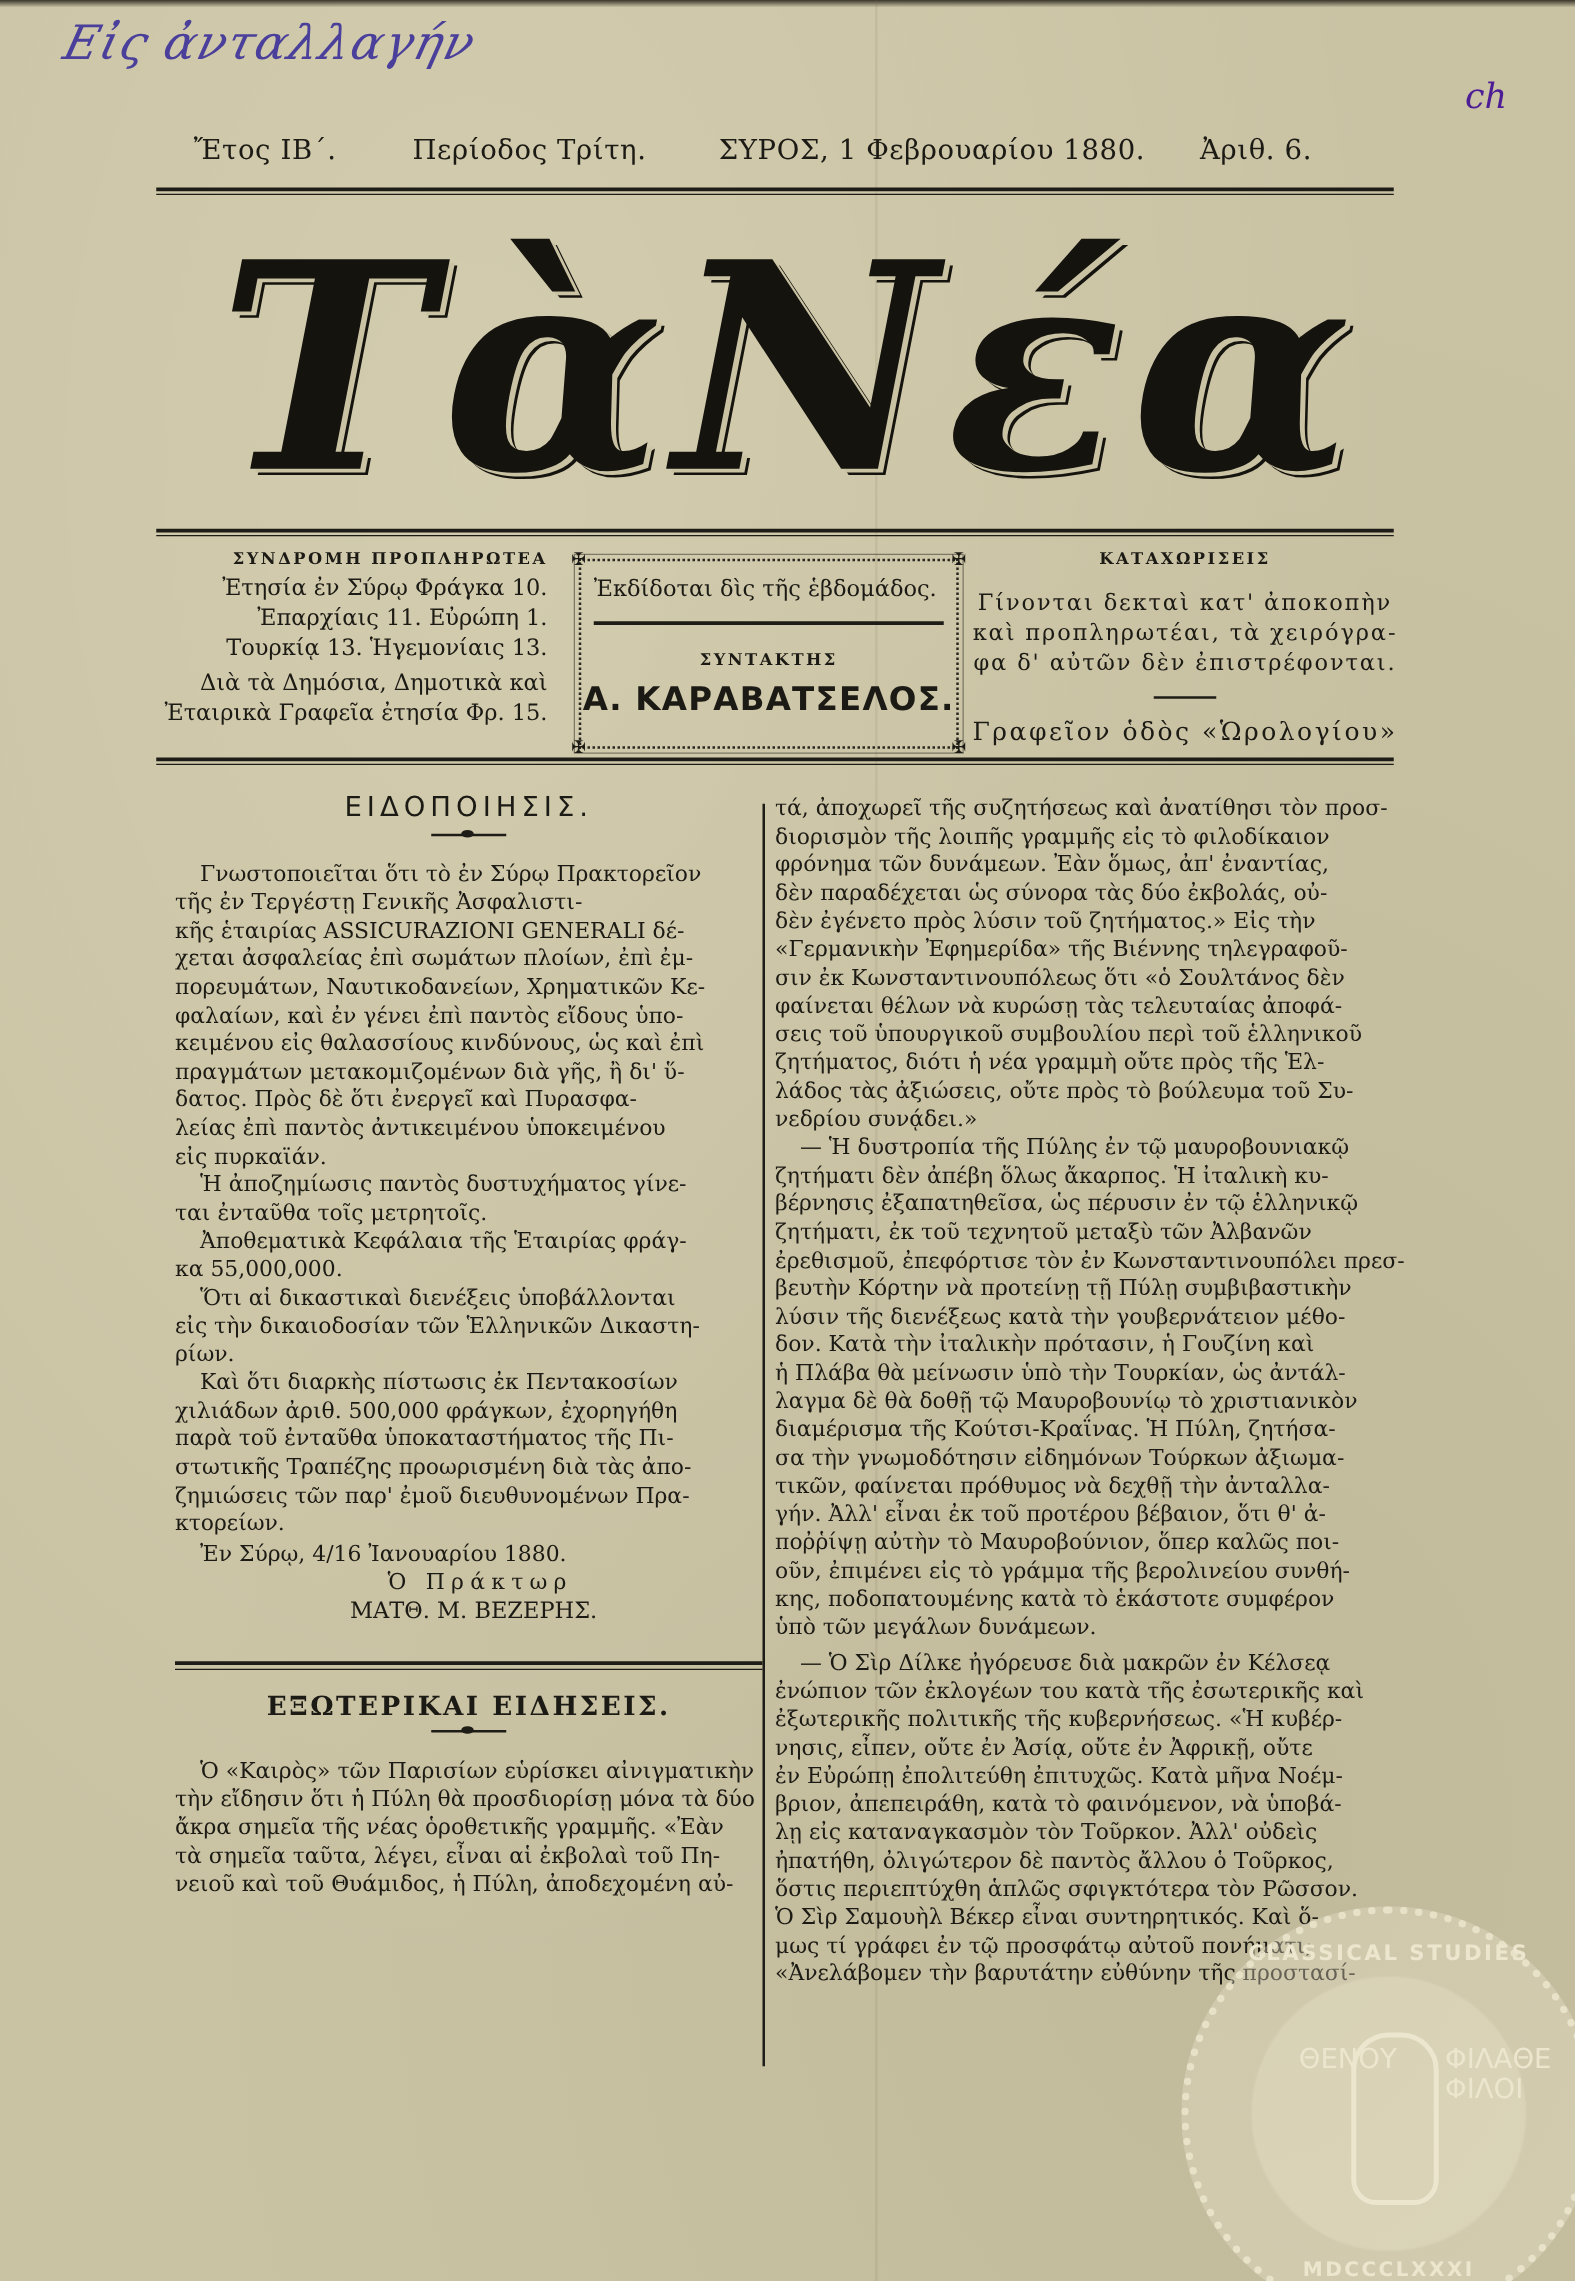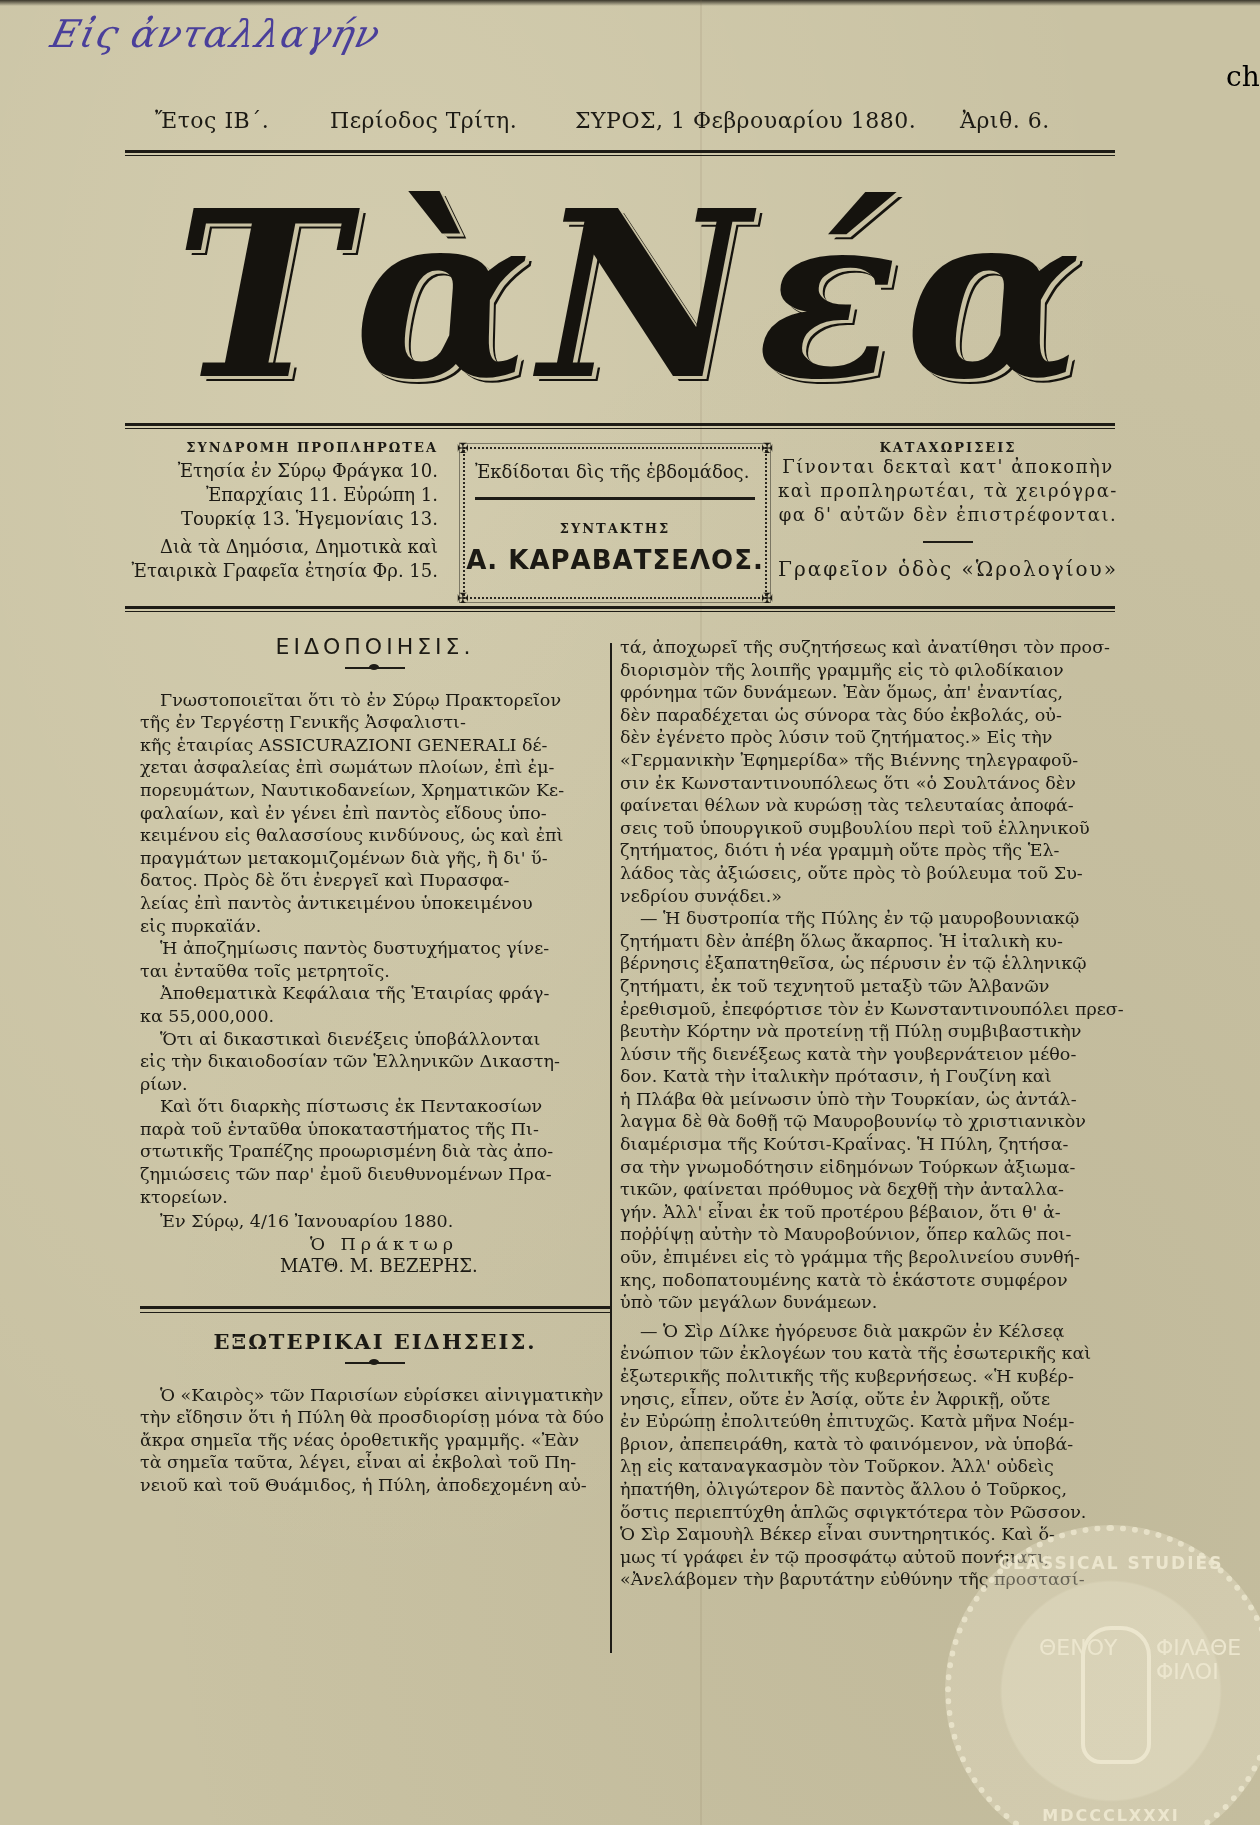--- a/index.html
+++ b/index.html
@@ -16,21 +16,21 @@
   }
   .fold { position:absolute; left:700px; top:0; width:2px; height:1825px; background:rgba(120,110,85,0.12); }
   .top-strip { position:absolute; left:0; top:0; width:1260px; height:6px; background:linear-gradient(#3a362a, rgba(58,54,42,0)); }
 
   .handwriting {
     position:absolute; left:52px; top:12px;
     font-family:"DejaVu Serif", serif; font-style:italic;
     font-size:38px; color:#4a3f9a; transform:skewX(-14deg); letter-spacing:1px;
   }
   .archive-mark {
-    position:absolute; left:1226px; top:60px; font-size:28px; color:#000000; 
+    position:absolute; left:1172px; top:60px; font-size:28px; color:#4c1d95; font-style:italic;
   }
 
   .header-row {
     position:absolute; top:108px; left:155px; width:940px; height:34px;
     font-size:22px; letter-spacing:0.5px;
   }
   .header-row span { position:absolute; top:0; white-space:nowrap; }
 
   .rule { position:absolute; background:#1e1c16; }
   .rule.double::after { content:""; position:absolute; left:0; right:0; top:5px; height:1px; background:#1e1c16; }
@@ -54,21 +54,21 @@
     position:absolute; left:463px; top:447px; width:300px; height:148px;
     border:2px dotted #2a2720; outline:1px solid rgba(42,39,32,0.5); outline-offset:3px;
   }
   .mast-mid .issued { position:absolute; left:10px; top:12px; font-size:18px; white-space:nowrap; }
   .mast-mid .sep { position:absolute; left:10px; right:10px; top:48px; height:3px; background:#1e1c16; }
   .mast-mid .editor-label { position:absolute; left:0; right:0; top:72px; text-align:center; font-size:13px; font-weight:bold; letter-spacing:2px; }
   .mast-mid .editor-name { position:absolute; left:0; right:0; top:96px; text-align:center; font-family:"DejaVu Sans", sans-serif; font-size:26px; font-weight:bold; letter-spacing:1px; }
   .corner { position:absolute; font-size:14px; line-height:14px; }
 
   .mast-right { position:absolute; left:778px; top:440px; width:340px; text-align:center; }
-  .mast-right .head { font-size:13px; font-weight:bold; letter-spacing:2px; margin-bottom:0; }
+  .mast-right .head { font-size:13px; font-weight:bold; letter-spacing:2px; margin-bottom:16px; }
   .mast-right .line { font-size:18px; line-height:24px; white-space:nowrap; letter-spacing:1.5px; }
   .mast-right .dash { width:50px; height:2px; background:#1e1c16; margin:14px auto 14px; }
   .mast-right .office { font-size:20px; letter-spacing:2px; white-space:nowrap; }
 
   .col { position:absolute; font-size:17.5px; line-height:22.6px; }
   .col .p { white-space:nowrap; text-align:justify; }
   .col-left { left:140px; top:636px; width:470px; }
   .col-right { left:620px; top:636px; width:492px; }
   .col-divider { position:absolute; left:610px; top:643px; width:2px; height:1010px; background:#1e1c16; }
 
@@ -167,20 +167,21 @@
   <div class="p">λείας ἐπὶ παντὸς ἀντικειμένου ὑποκειμένου</div>
   <div class="p">εἰς πυρκαϊάν.</div>
   <div class="p indent">Ἡ ἀποζημίωσις παντὸς δυστυχήματος γίνε-</div>
   <div class="p">ται ἐνταῦθα τοῖς μετρητοῖς.</div>
   <div class="p indent">Ἀποθεματικὰ Κεφάλαια τῆς Ἑταιρίας φράγ-</div>
   <div class="p">κα 55,000,000.</div>
   <div class="p indent">Ὅτι αἱ δικαστικαὶ διενέξεις ὑποβάλλονται</div>
   <div class="p">εἰς τὴν δικαιοδοσίαν τῶν Ἑλληνικῶν Δικαστη-</div>
   <div class="p">ρίων.</div>
   <div class="p indent">Καὶ ὅτι διαρκὴς πίστωσις ἐκ Πεντακοσίων</div>
+  <div class="p">χιλιάδων ἀριθ. 500,000 φράγκων, ἐχορηγήθη</div>
   <div class="p">παρὰ τοῦ ἐνταῦθα ὑποκαταστήματος τῆς Πι-</div>
   <div class="p">στωτικῆς Τραπέζης προωρισμένη διὰ τὰς ἀπο-</div>
   <div class="p">ζημιώσεις τῶν παρ' ἐμοῦ διευθυνομένων Πρα-</div>
   <div class="p">κτορείων.</div>
   <div class="p signoff1">Ἐν Σύρῳ, 4/16 Ἰανουαρίου 1880.</div>
   <div class="p signoff2">Ὁ Πράκτωρ</div>
   <div class="p signoff3">ΜΑΤΘ. Μ. ΒΕΖΕΡΗΣ.</div>
   <div class="left-rule"></div>
   <div class="section-title bold">ΕΞΩΤΕΡΙΚΑΙ ΕΙΔΗΣΕΙΣ.</div>
   <div class="ornament"></div>

